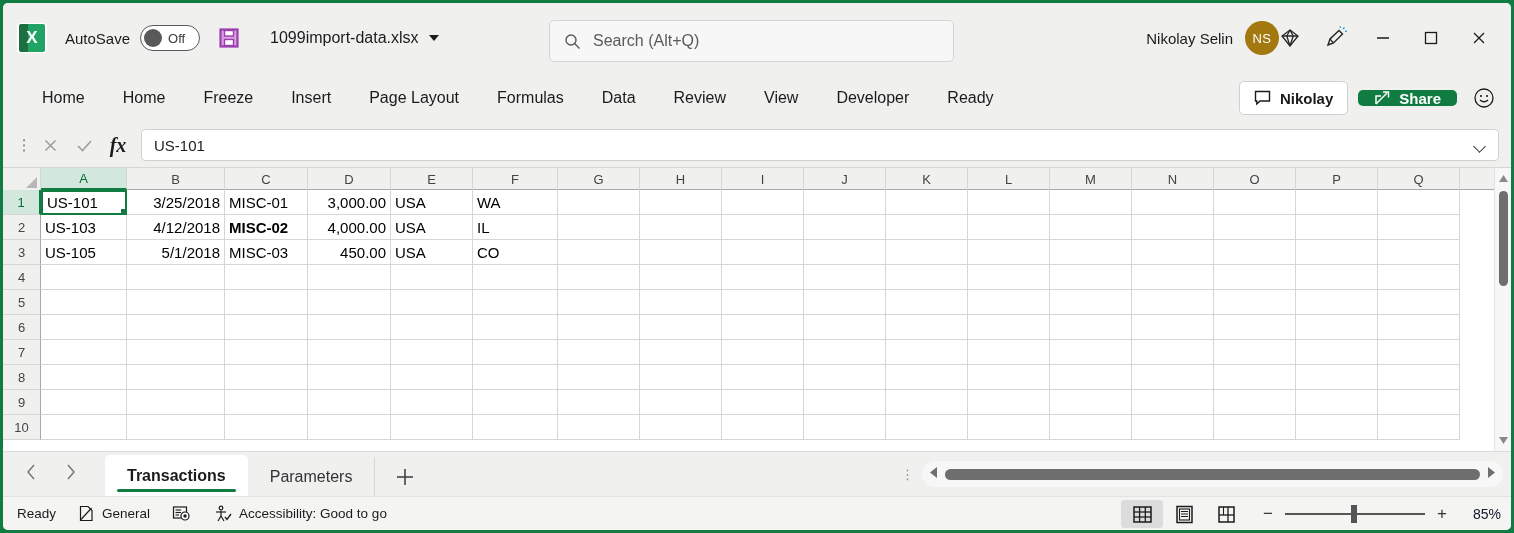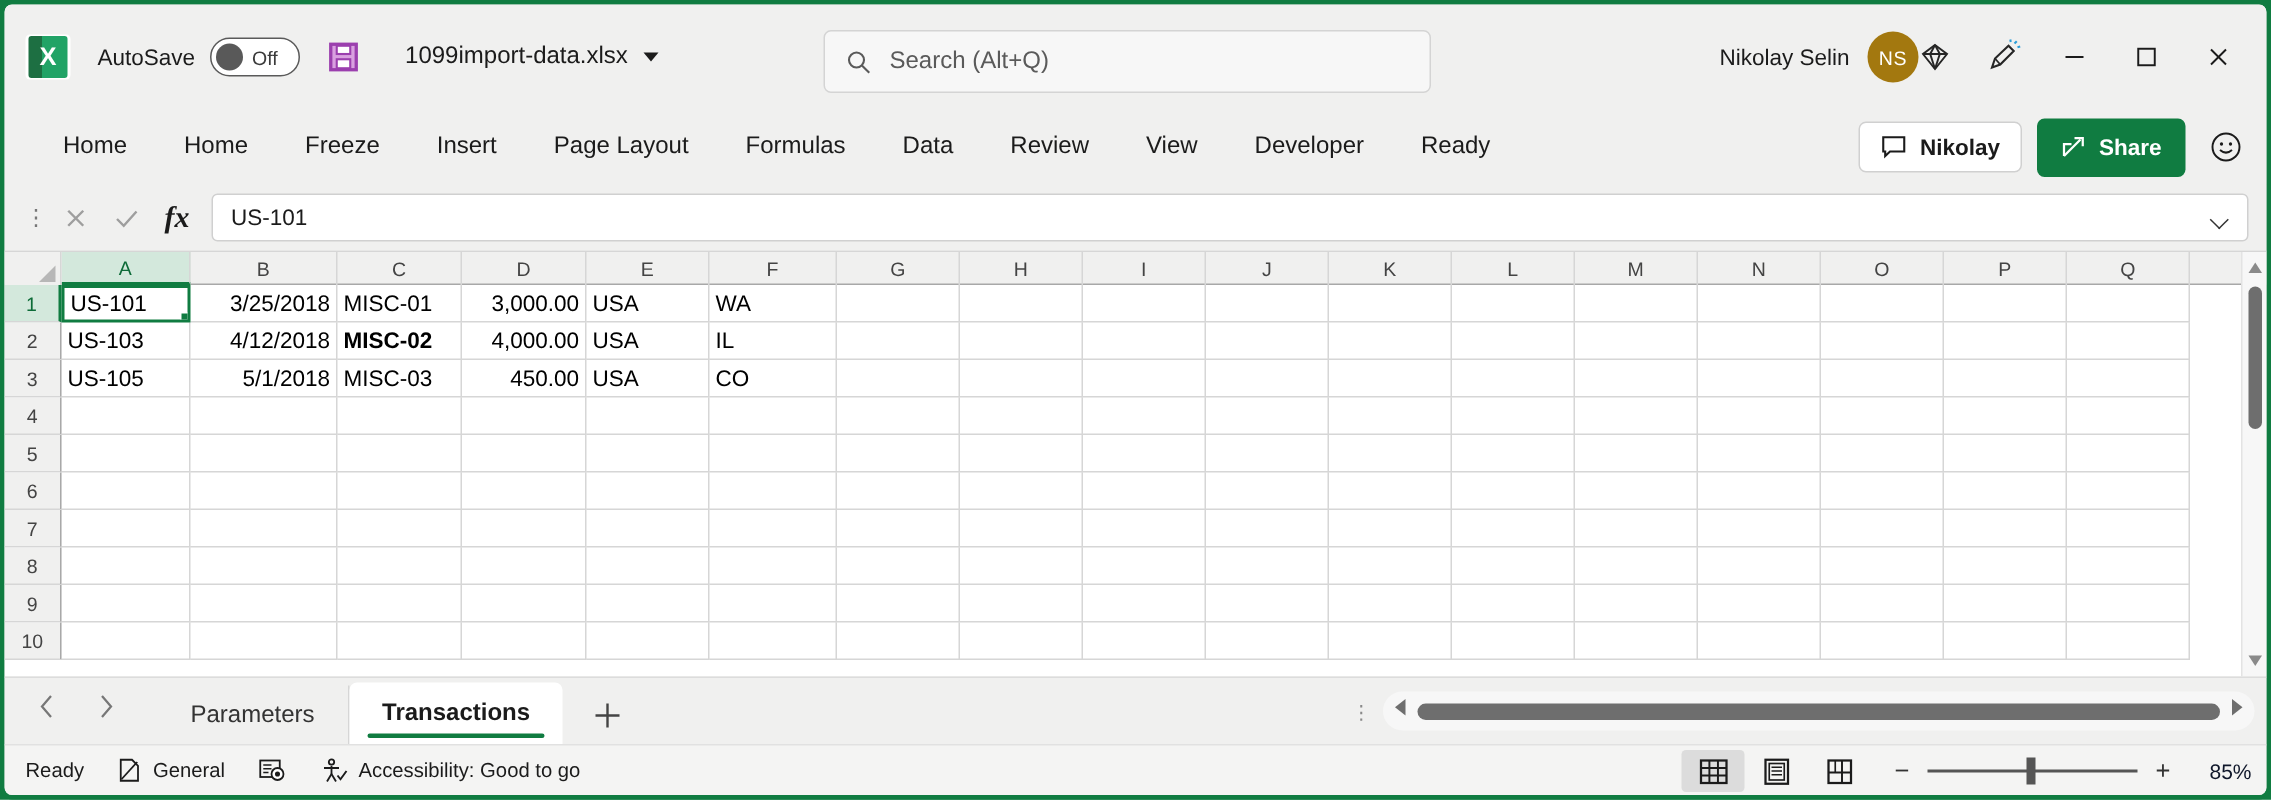--- a/index.html
+++ b/index.html
@@ -115,21 +115,21 @@
   .ribbon-right {
     position: absolute; right: 10px; top: 0; height: 50px;
     display: flex; align-items: center; gap: 10px;
   }
   .comments-btn {
     height: 34px; border: 1px solid #d0d0d0; background: #fff;
     border-radius: 5px; display: flex; align-items: center;
     gap: 9px; padding: 0 14px; font-size: 15px; font-weight: bold; color: #1b1b1b;
   }
   .share-btn {
-    height: 39px; background: #107c41; color: #fff;
+    height: 16px; background: #107c41; color: #fff;
     border-radius: 5px; display: flex; align-items: center;
     gap: 8px; padding: 0 16px; font-size: 15px; font-weight: bold;
   }
   .smiley { width: 34px; height: 34px; display:flex; align-items:center; justify-content:center;}
 
   
   .fbar {
     height: 44px; flex: 0 0 44px;
     background: #f0f0ef;
     display: flex; align-items: center;
@@ -686,22 +686,22 @@
             <path d="M9 2 L3 9 L9 16" fill="none" stroke="#777" stroke-width="1.5"></path>
           </svg>
       </span>
       <span>
         <svg width="13" height="18" viewBox="0 0 13 18">
             <path d="M4 2 L10 9 L4 16" fill="none" stroke="#777" stroke-width="1.5"></path>
           </svg>
       </span>
     </div>
     <div class="tabs">
+      <div class="stab active">Transactions</div>
       <div class="stab">Parameters</div>
-      <div class="stab active">Transactions</div>
       <div class="addsheet">
         <svg width="20" height="20" viewBox="0 0 20 20">
             <line x1="10" y1="2" x2="10" y2="18" stroke="#444" stroke-width="1.6"></line>
             <line x1="2" y1="10" x2="18" y2="10" stroke="#444" stroke-width="1.6"></line>
           </svg>
       </div>
     </div>
     <div class="hsb-area">
       <span class="vdots">⋮</span>
       <div class="hsb">

